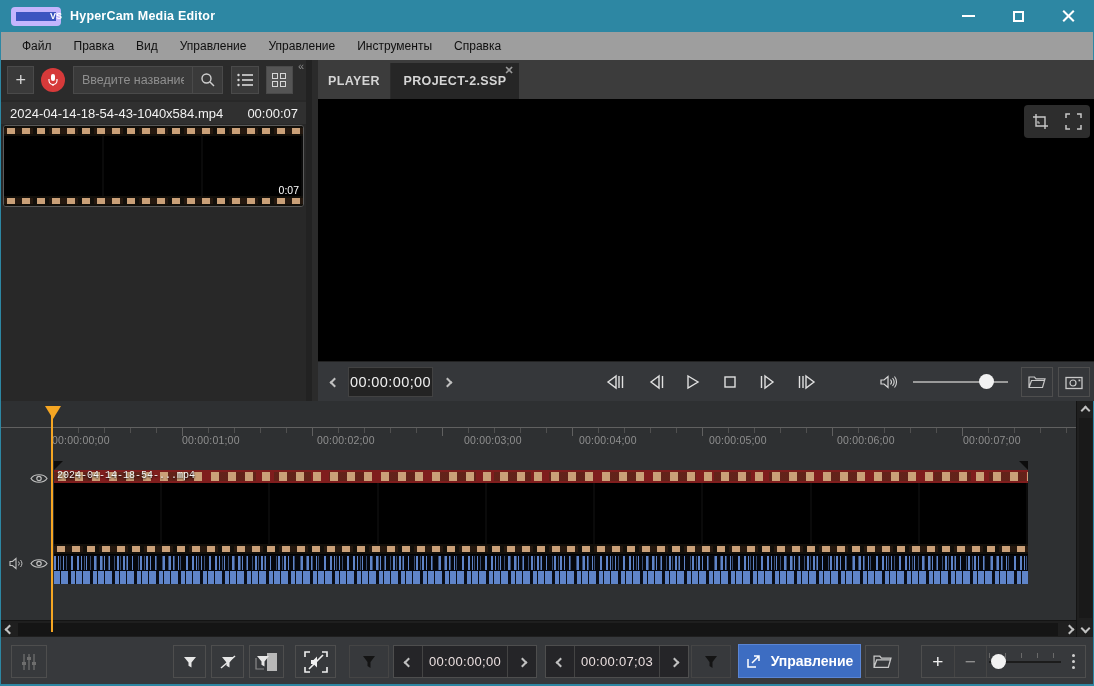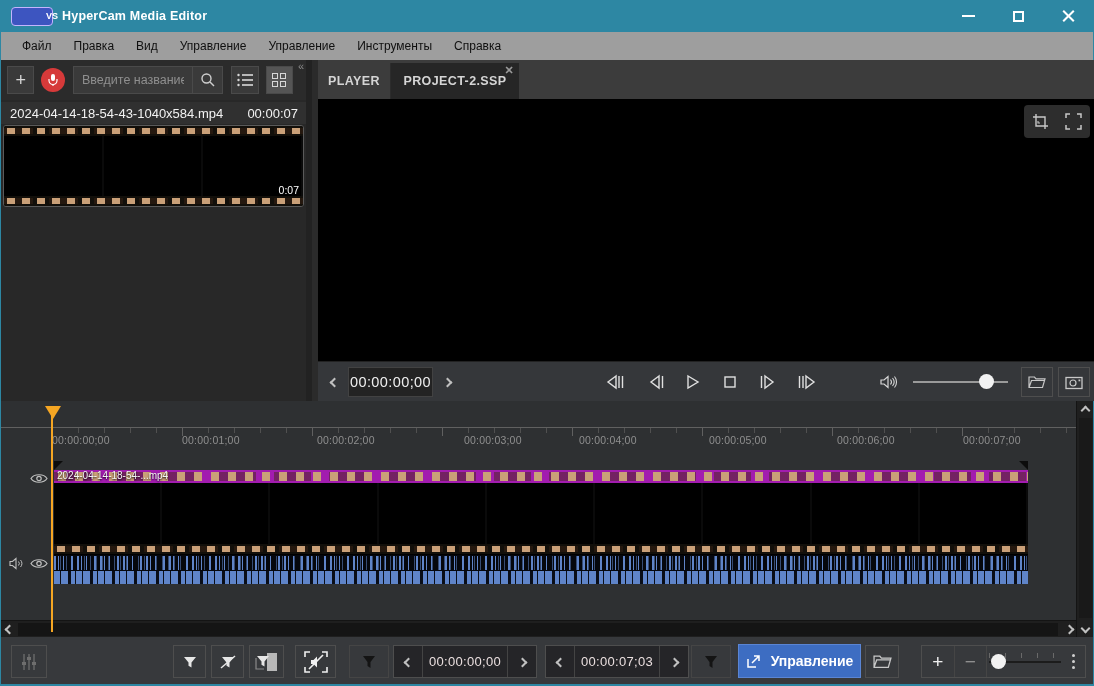--- a/index.html
+++ b/index.html
@@ -3,21 +3,21 @@
 <meta charset="utf-8">
 <style>
   * { margin:0; padding:0; box-sizing:border-box; }
   html,body { width:1094px; height:686px; background:#1a1a1a; font-family:"Liberation Sans", sans-serif; overflow:hidden; }
   .window { position:relative; width:1094px; height:686px; background:#2b2b2b;
             border-left:1px solid #2d87a3; border-right:1px solid #2d87a3; }
 
   
   .titlebar { position:absolute; left:0; top:0; width:100%; height:32px; background:#2d87a3;
               display:flex; align-items:center; }
-  .app-logo { width:19px; height:19px; margin:0 9px 0 10px; background:#3d55c0; border:1px solid #c4b5fd;
+  .app-logo { width:19px; height:19px; margin:0 9px 0 10px; background:#3d55c0; border:5px solid #c4b5fd;
               border-radius:4px; color:#fff; font-size:9px; font-weight:bold; display:flex; align-items:center; justify-content:center;padding-left:40px; }
   .app-title { color:#ffffff; font-size:12.5px; font-weight:bold; letter-spacing:.2px; }
   .winbtns { position:absolute; right:0; top:0; height:32px; display:flex; }
   .winbtn { width:50px; height:32px; display:flex; align-items:center; justify-content:center; cursor:default; }
   .glyph-min { width:13px; height:2px; background:#fff; }
   .glyph-max { width:11px; height:11px; border:2px solid #fff; }
   .glyph-close { position:relative; width:13px; height:13px; }
   .glyph-close::before,.glyph-close::after { content:""; position:absolute; left:-1px; top:5px; width:15px; height:2px; background:#fff; }
   .glyph-close::before { transform:rotate(45deg); } .glyph-close::after { transform:rotate(-45deg); }
 
@@ -104,21 +104,21 @@
              repeating-linear-gradient(90deg, #505050 0 1px, rgba(0,0,0,0) 1px 26px);
            background-size:100% 9px, 100% 5px; background-repeat:no-repeat; background-position:51px 0, 51px 0; }
   .rlabel { position:absolute; top:33px; color:#8f8f8f; font-size:10.5px; letter-spacing:.2px; }
   .playhead-tri { position:absolute; left:44px; top:5px; width:0; height:0; z-index:30;
                   border-left:8px solid transparent; border-right:8px solid transparent; border-top:13px solid #f5a623; }
   .playhead-line { position:absolute; left:50px; top:7px; width:2px; height:224px; background:#f5a623; z-index:29; }
 
   .gutter-icon { position:absolute; display:flex; align-items:center; justify-content:center; }
 
   .clip { position:absolute; left:53px; top:69px; width:974px; height:114px; background:#121008; }
-  .clip-head { height:13px; background:#a21caf; display:flex; align-items:center; position:relative; }
+  .clip-head { height:13px; background:#7f1d1d; display:flex; align-items:center; position:relative;font-family:Liberation Mono, monospace; }
   .clip-label { position:absolute; left:3px; top:0; color:#f5f5f5; font-size:10px; white-space:nowrap; z-index:2; text-shadow:0 1px 2px #000; }
   .clip-head .perfline { position:absolute; left:0; top:2px; right:0; height:9px;
       background:
         repeating-linear-gradient(90deg, rgba(0,0,0,0) 0 4px, #caa078 4px 12px, rgba(0,0,0,0) 12px 17px),
         repeating-linear-gradient(90deg, rgba(70,40,22,.5) 0 37px, rgba(0,0,0,0) 37px 55px); }
   .clip-frames { height:61px; display:flex; overflow:hidden; background:#000; }
   .clip-frames .face { flex:1; border-right:2px solid #0a0a0a; }
   .clip-perf { height:10px; }
   .trim { position:absolute; top:-9px; width:0; height:0; border-style:solid; }
   .trim-l { left:0; border-width:9px 9px 0 0; border-color:#0c0c0c transparent transparent transparent; }

